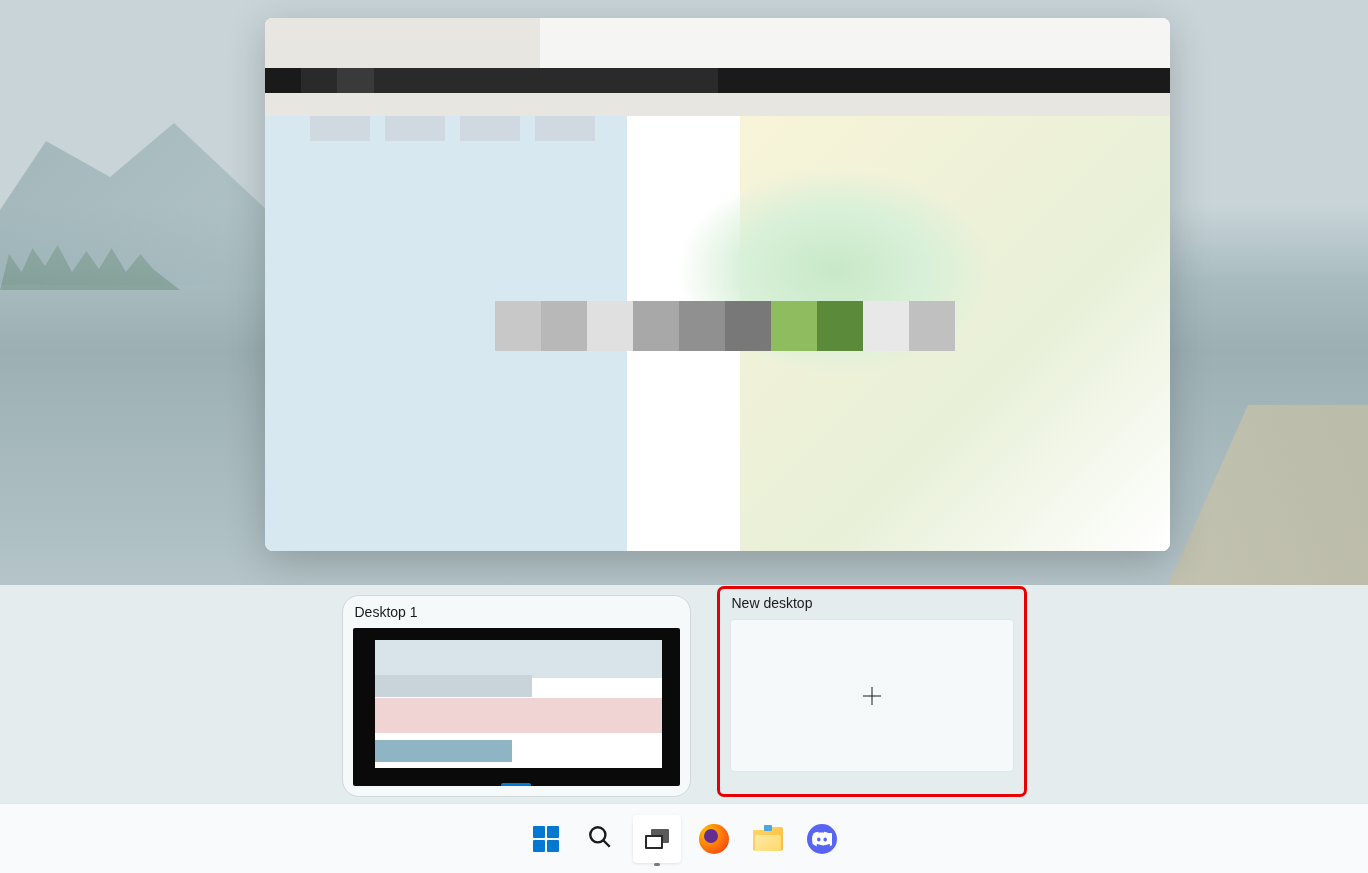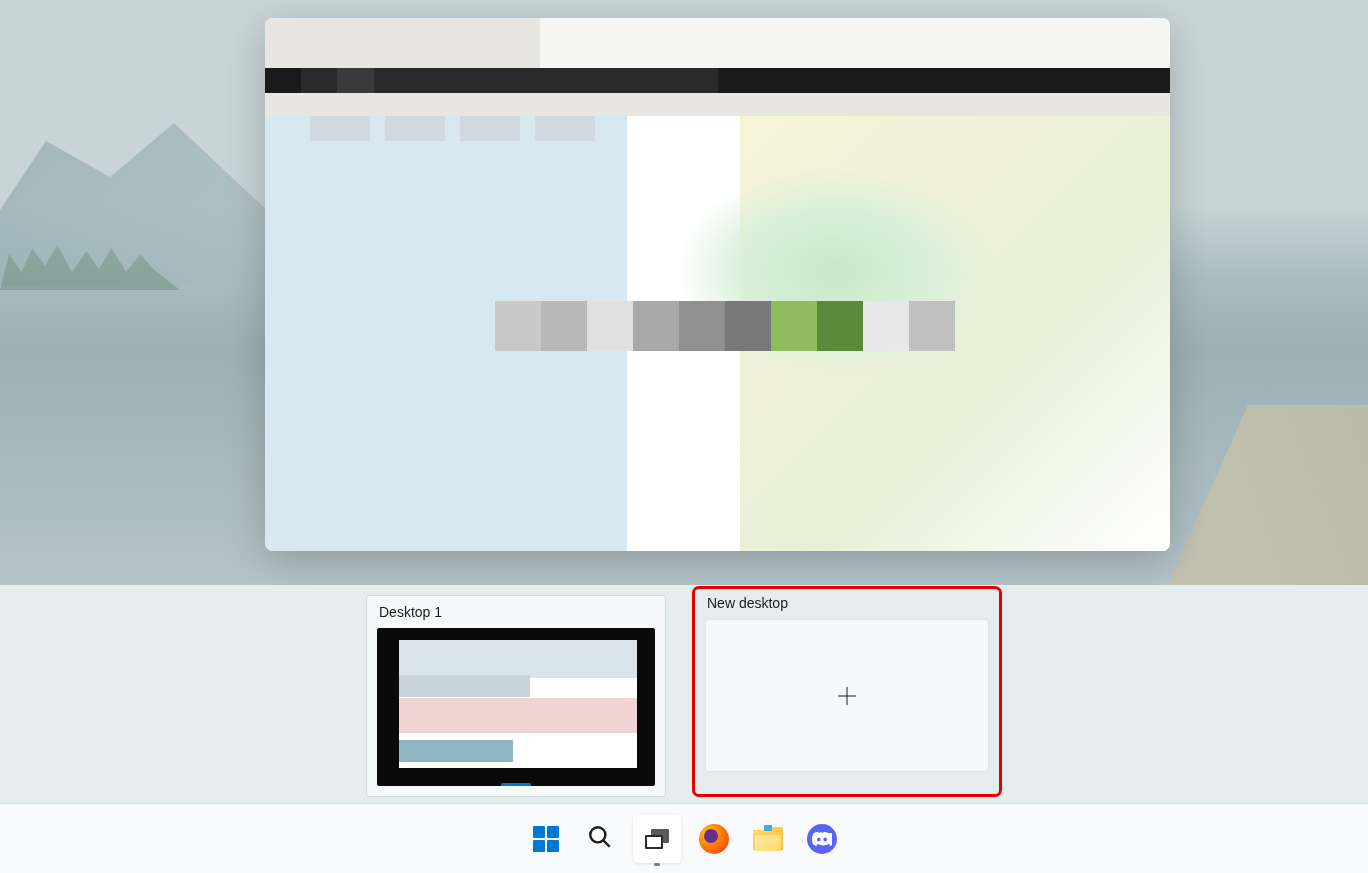--- a/index.html
+++ b/index.html
@@ -180,24 +180,24 @@
       height: 218px;
       background: #e4eced;
       display: flex;
       align-items: flex-end;
       justify-content: center;
       gap: 26px;
       padding-bottom: 6px;
     }
 
     .desktop-tile {
-      width: 300px;
+      width: 349px;
       background: #f5f9fa;
       border: 1px solid #d0d8da;
-      border-radius: 4px;
+      border-radius: 17px;
       padding: 8px 10px 10px 10px;
     }
 
     .desktop-tile.selected {
       border: 1px solid #d0d8da;
     }
 
     .desktop-label {
       font-size: 14px;
       color: #1a1a1a;

